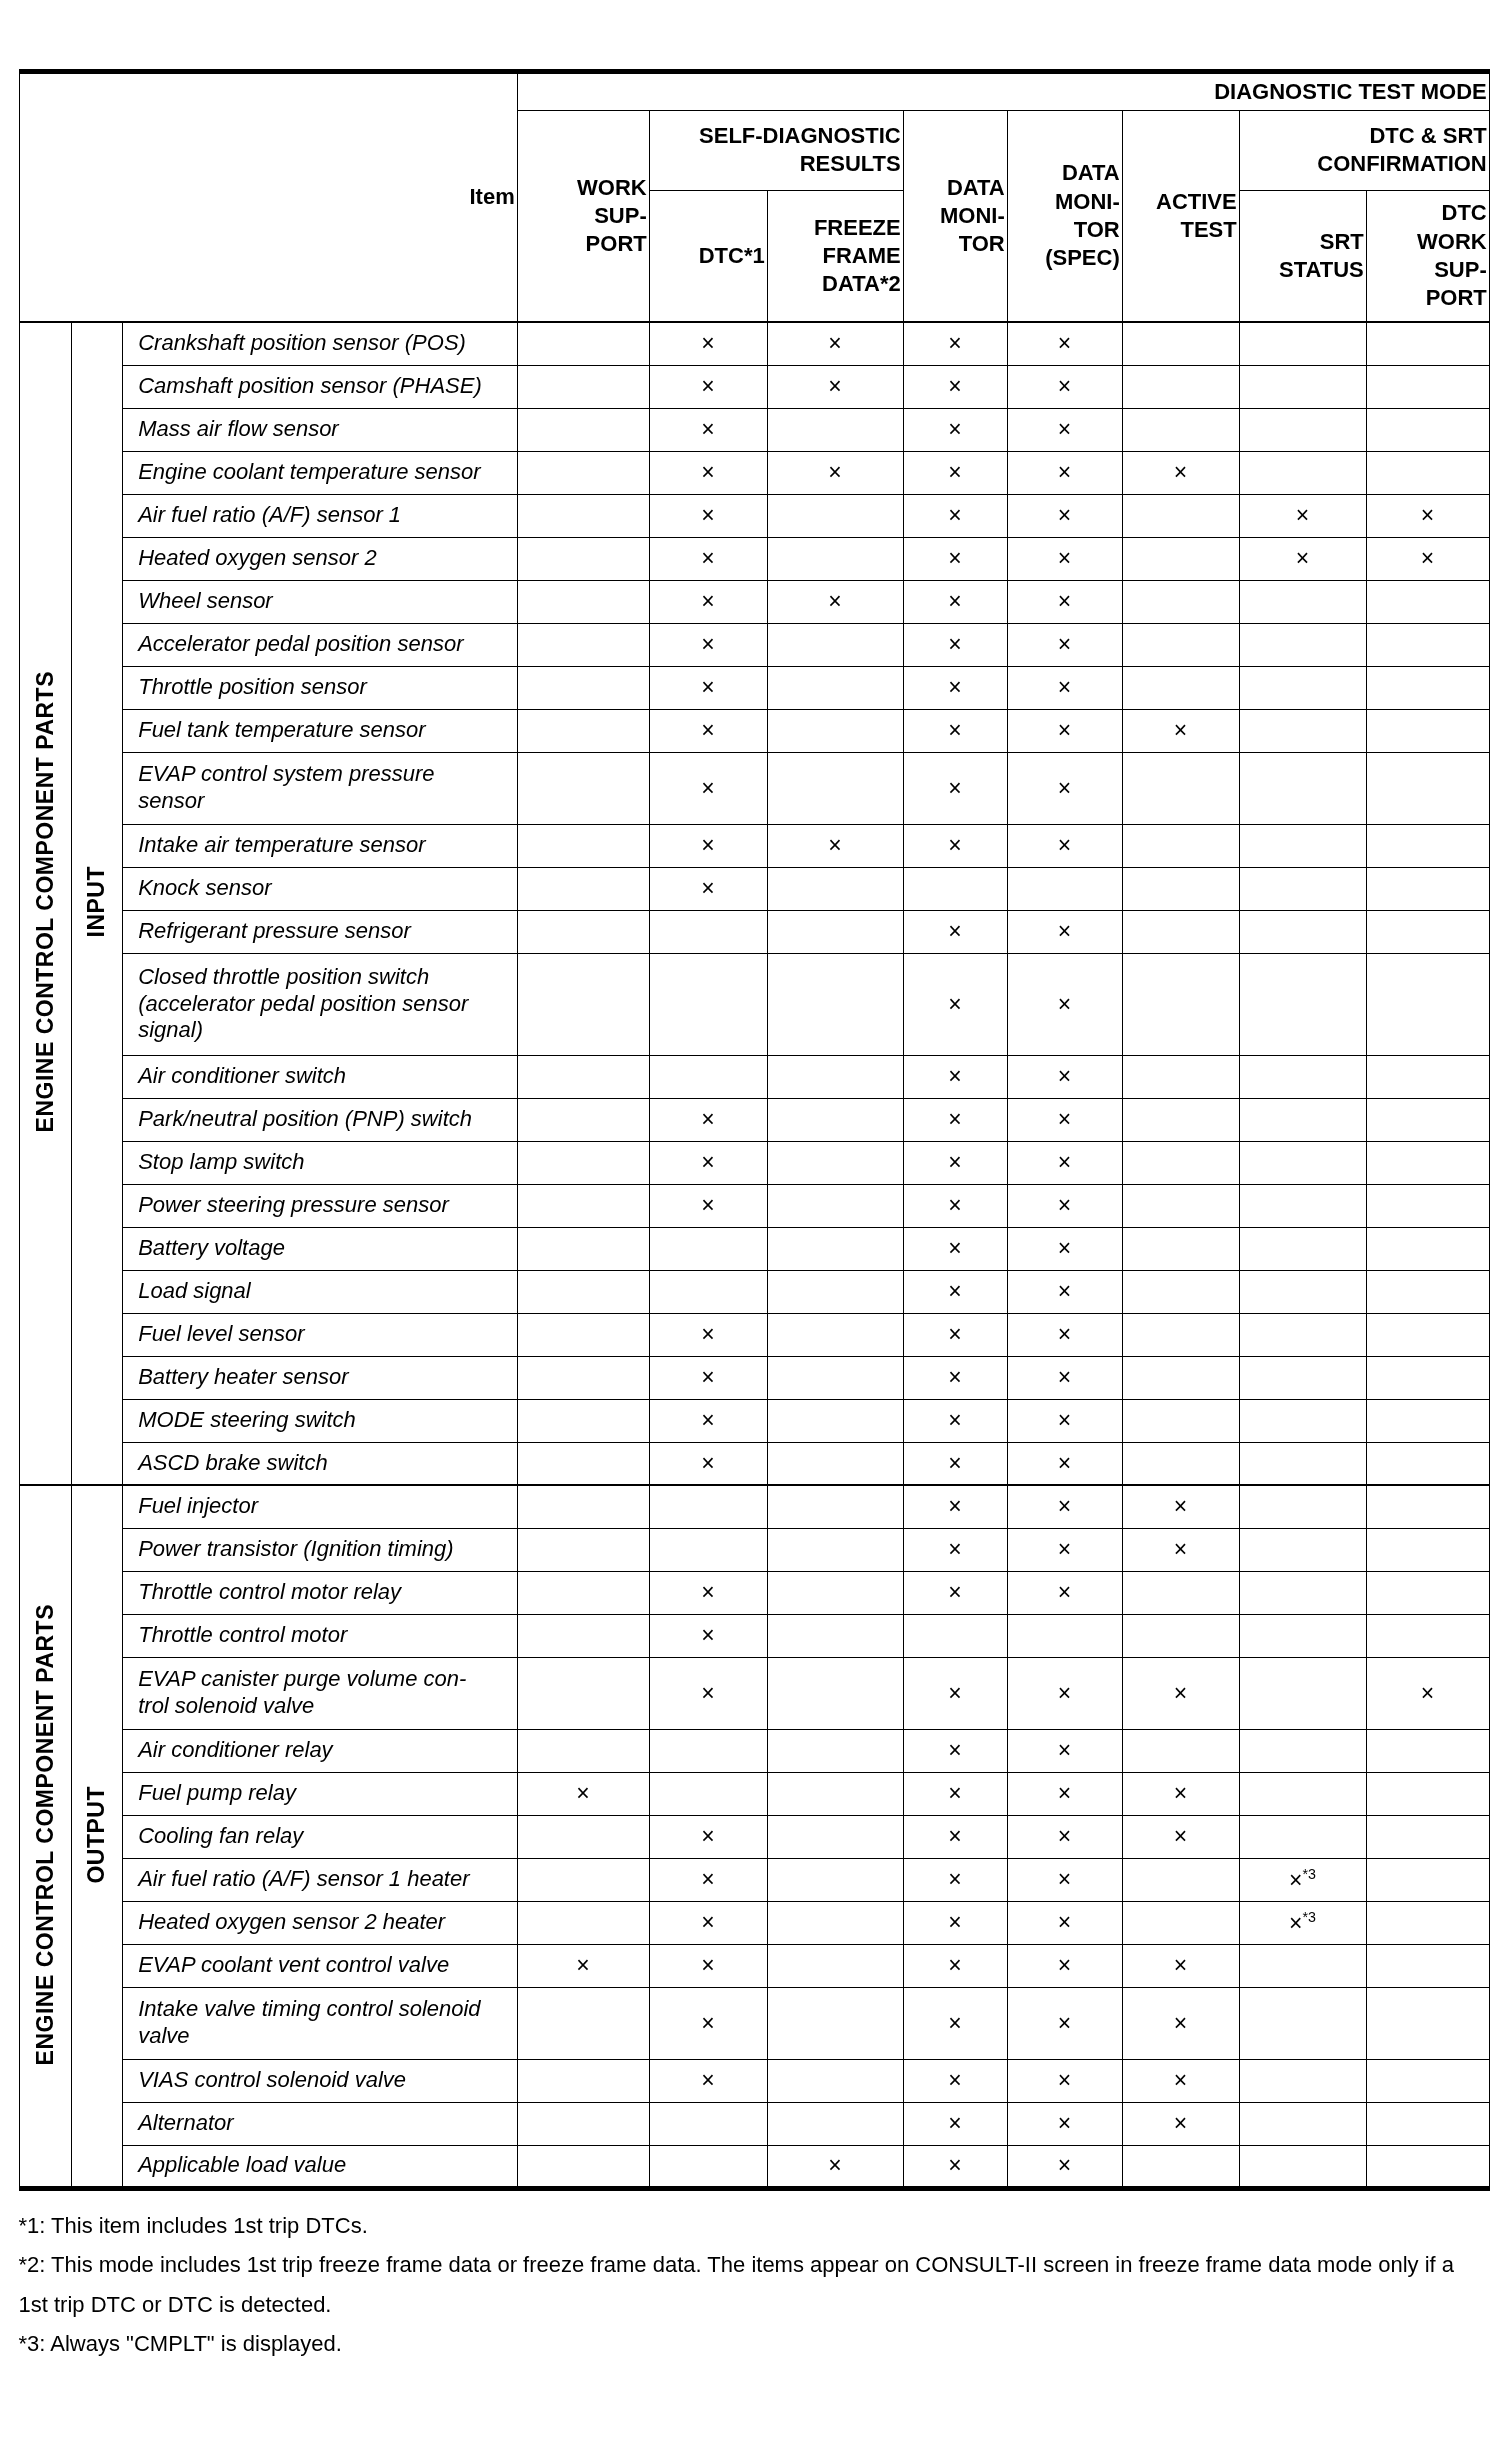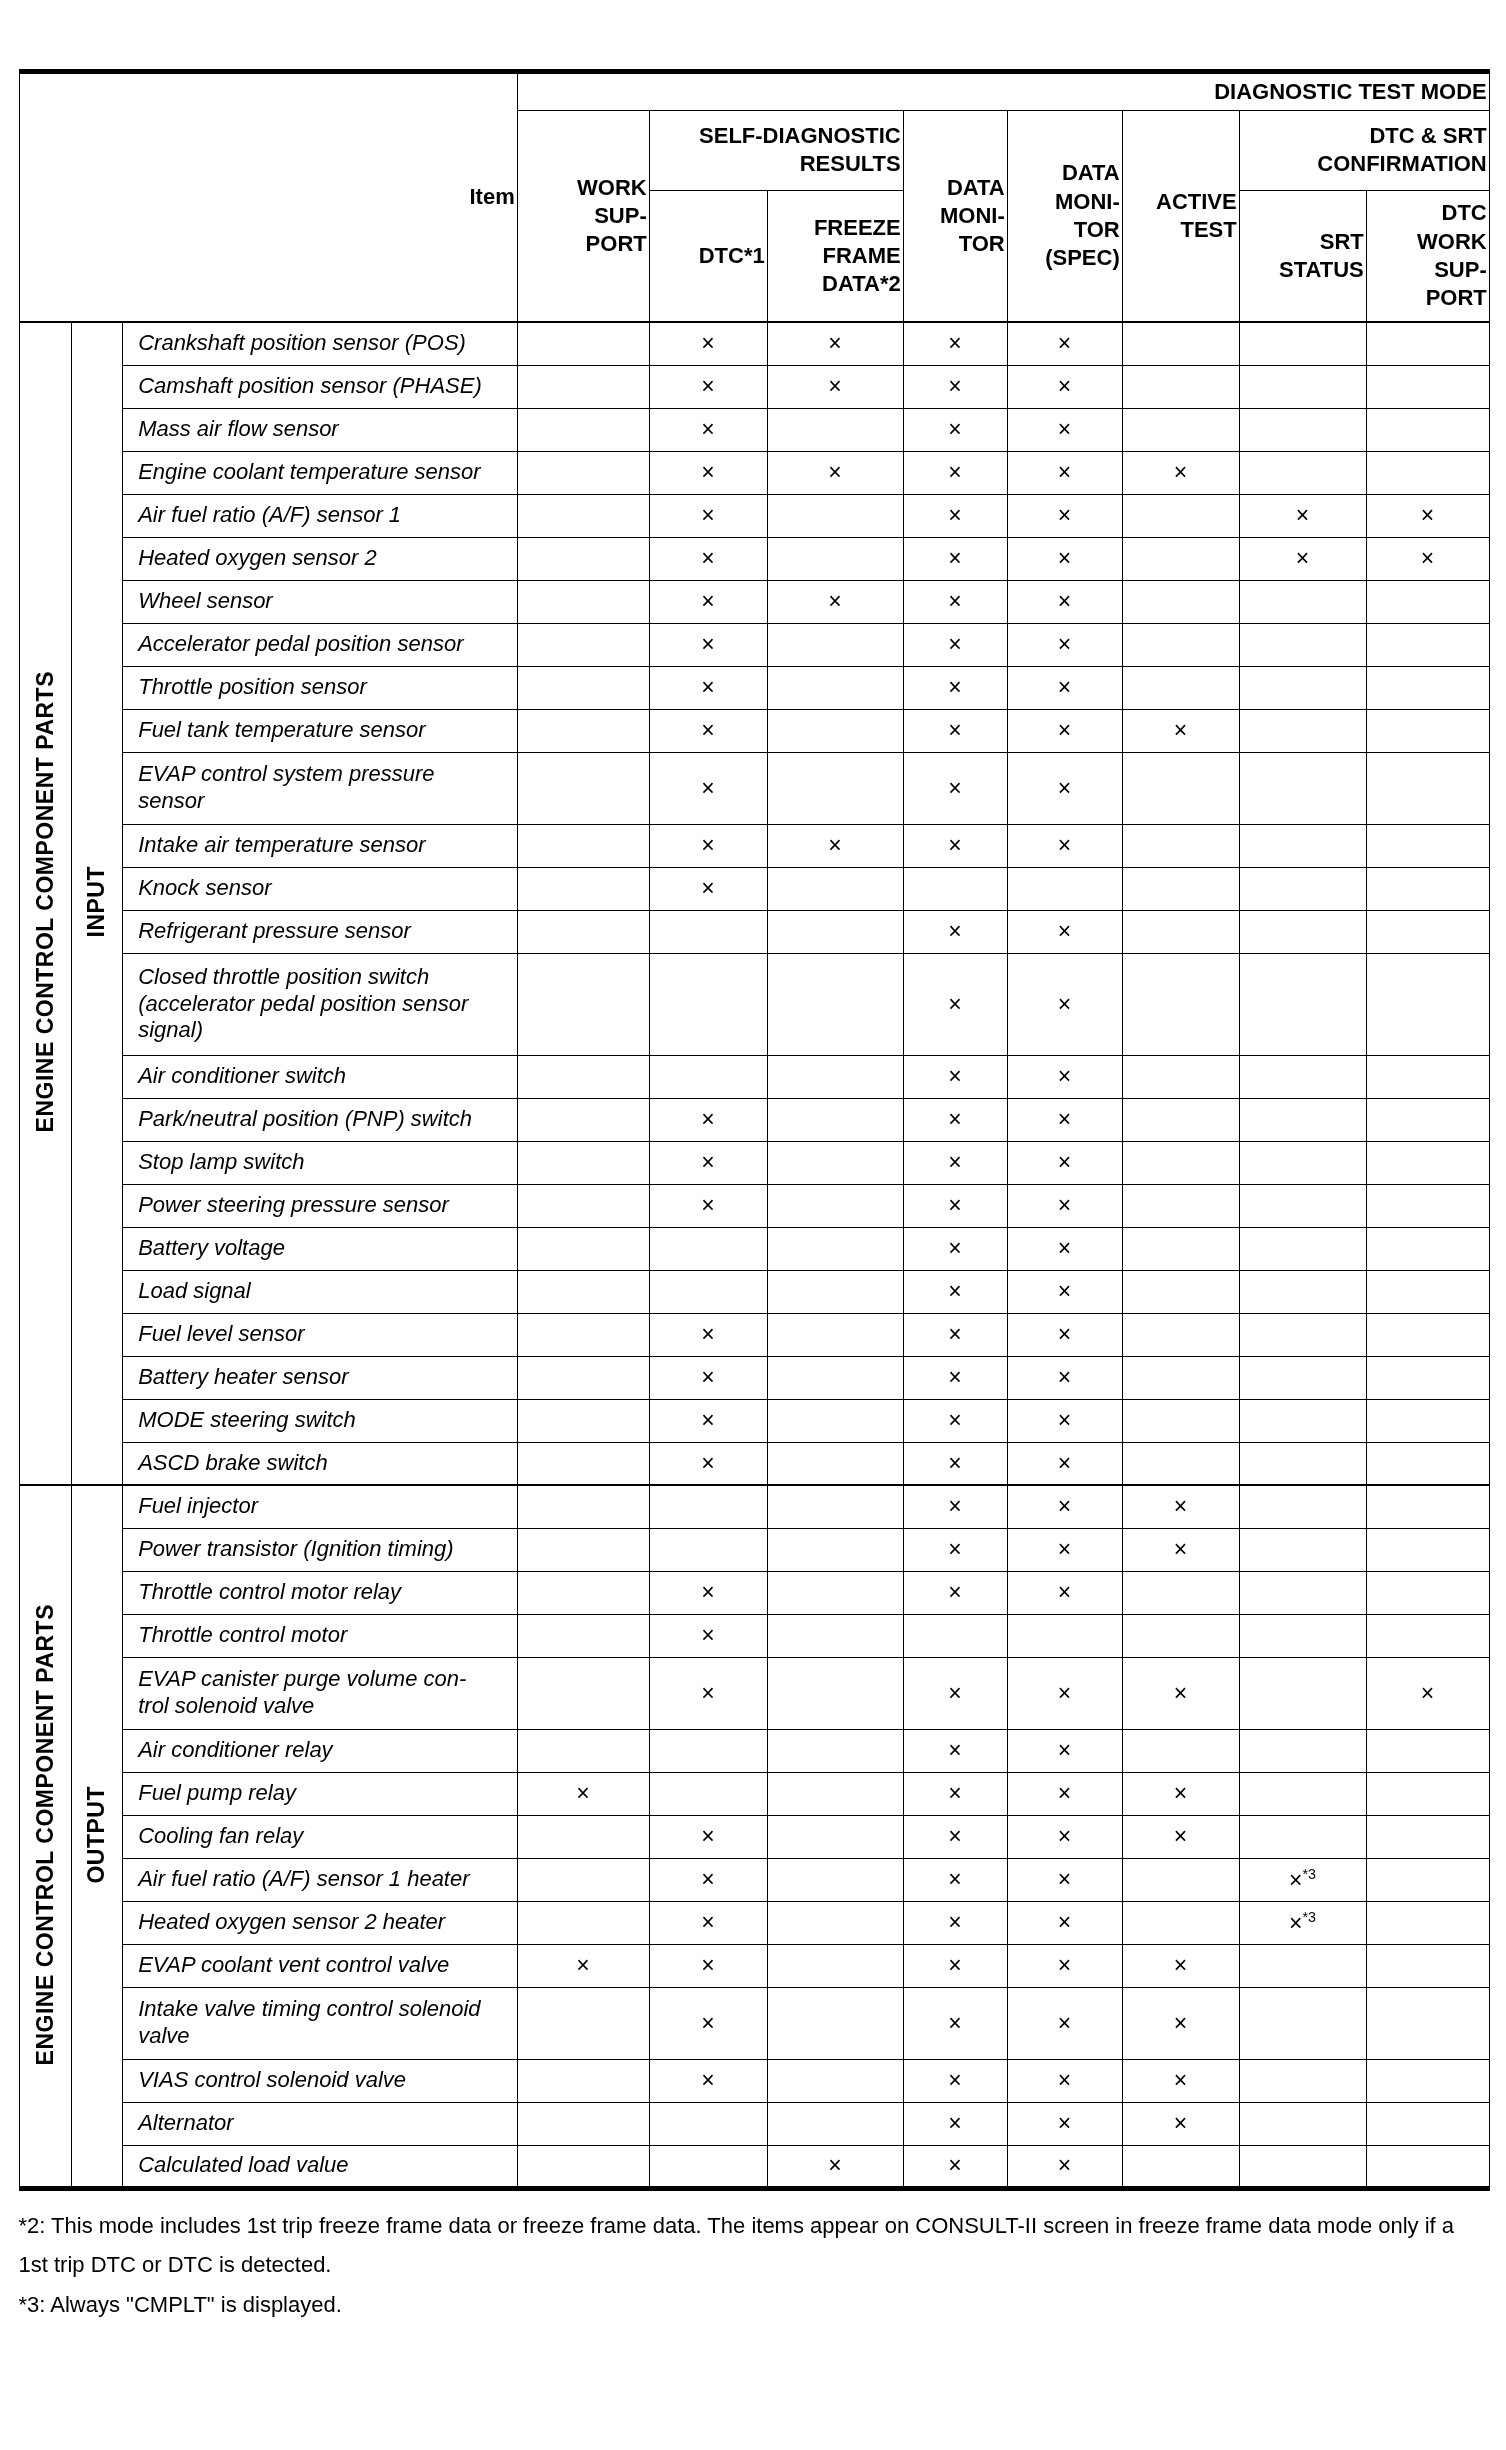--- a/index.html
+++ b/index.html
@@ -537,31 +537,32 @@
           <td class="mark"></td>
           <td class="mark"></td>
           <td class="mark"></td>
           <td class="mark">×</td>
           <td class="mark">×</td>
           <td class="mark">×</td>
           <td class="mark"></td>
           <td class="mark"></td>
         </tr>
         <tr class="h1">
-          <td class="item-cell">Calculated load value</td>
+          <td class="item-cell">Applicable load value</td>
           <td class="mark"></td>
           <td class="mark"></td>
           <td class="mark">×</td>
           <td class="mark">×</td>
           <td class="mark">×</td>
           <td class="mark"></td>
           <td class="mark"></td>
           <td class="mark"></td>
         </tr>
       </tbody>
     </table>
 
   <div class="footnotes">
+    <div class="fn">*1: This item includes 1st trip DTCs.</div>
     <div class="fn">*2: This mode includes 1st trip freeze frame data or freeze frame data. The items appear on CONSULT-II screen in freeze frame data mode only if a 1st trip DTC or DTC is detected.</div>
     <div class="fn">*3: Always "CMPLT" is displayed.</div>
   </div>
 </div>
 
 
 </body></html>

